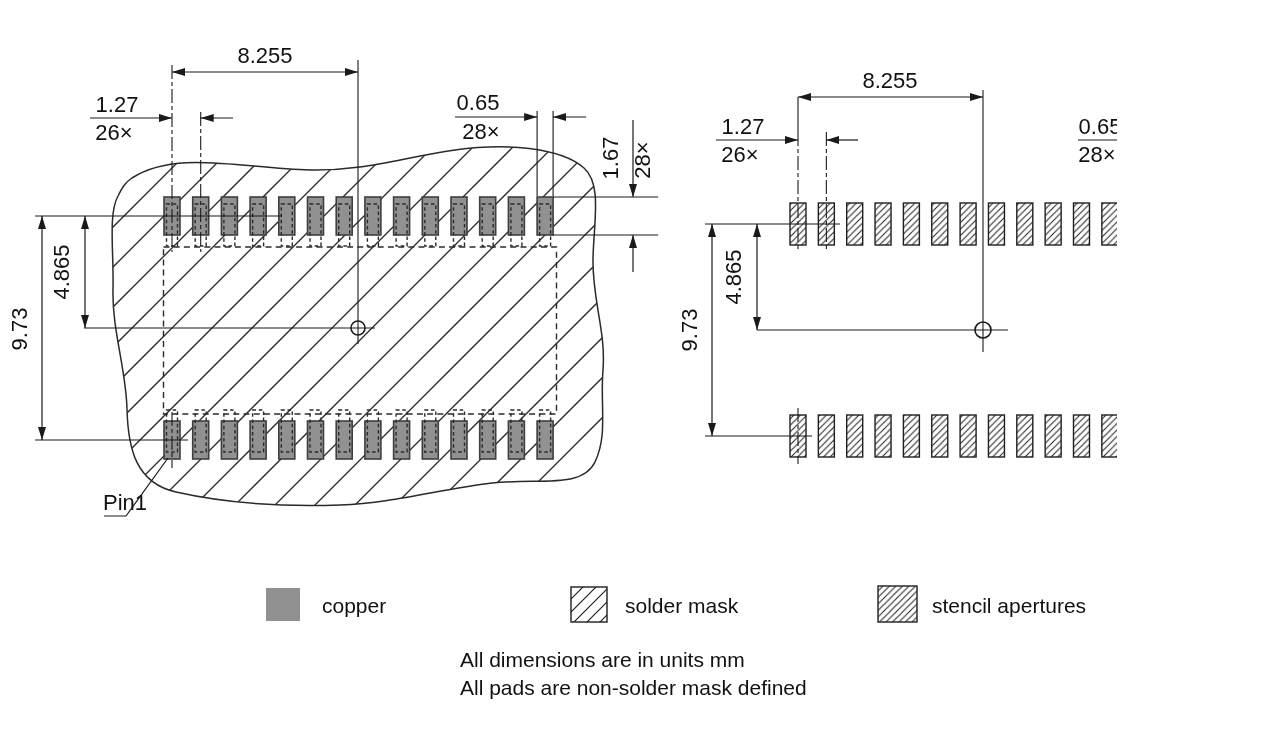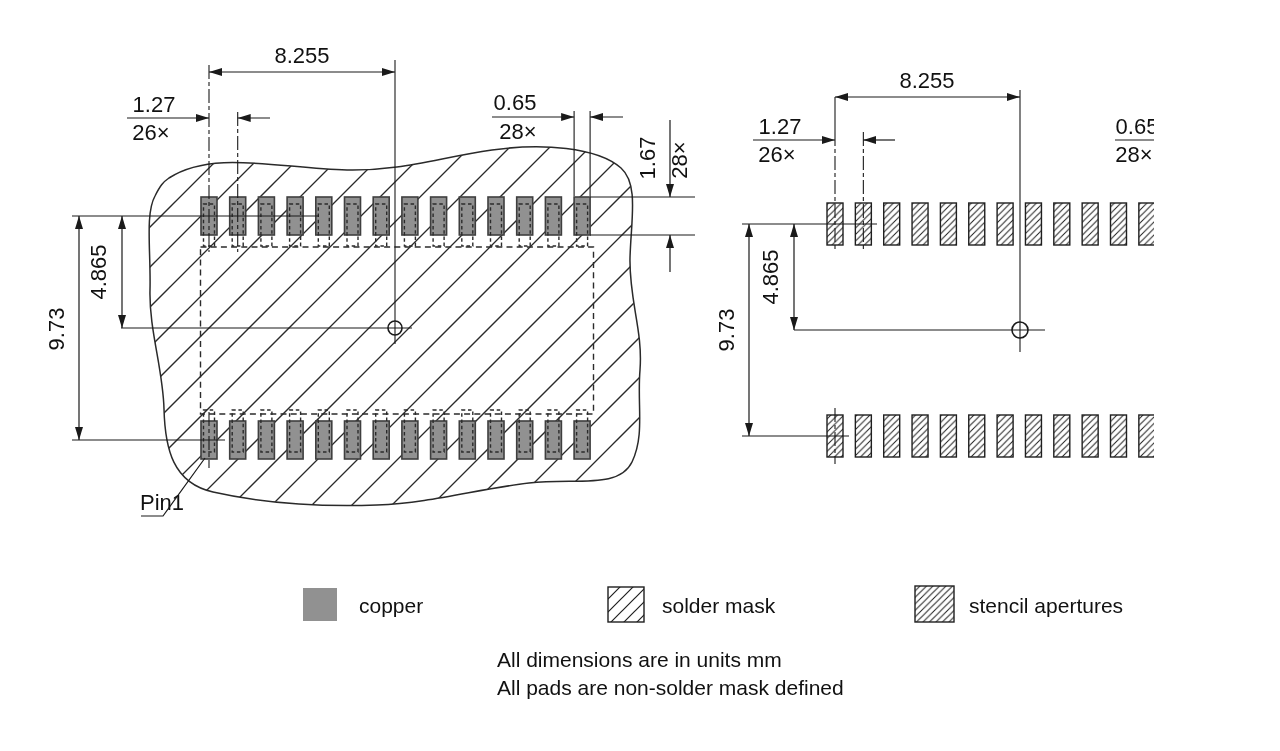--- a/index.html
+++ b/index.html
@@ -1,17 +1,17 @@
 <!DOCTYPE html>
 <html><head>
 <meta charset="utf-8">
 <style>
   html,body{margin:0;padding:0;background:#ffffff;}
   .stage{position:relative;width:1117px;height:751px;background:#fff;overflow:hidden;
-         font-family:"Liberation Sans",sans-serif;margin-left:37px;}
+         font-family:"Liberation Sans",sans-serif;}
   svg text{font-family:"Liberation Sans",sans-serif;fill:#111;}
   .dimtext{font-size:22px;}
   .smalltext{font-size:21px;}
 </style>
 </head>
 <body>
 
 <div class="stage">
 <svg id="drawing" width="1280" height="751" viewBox="0 0 1280 751">
 

